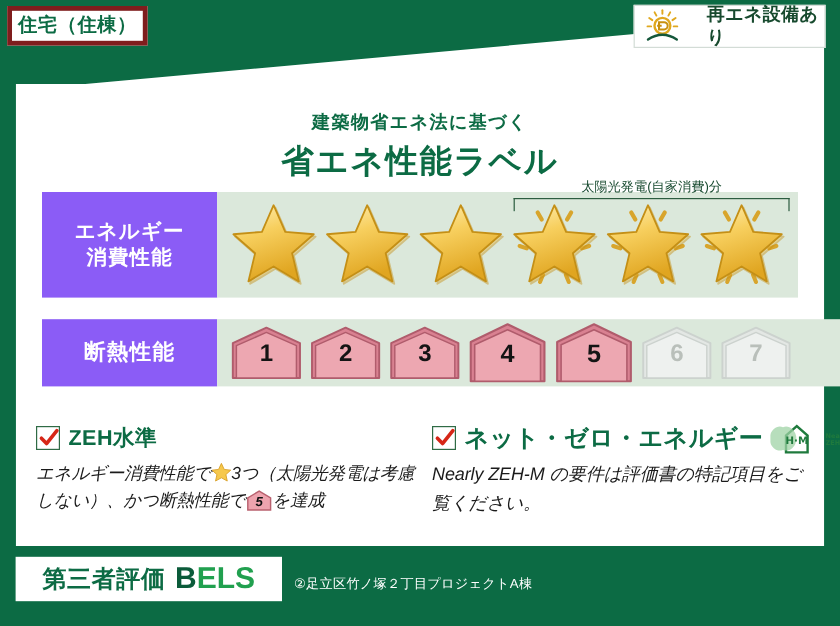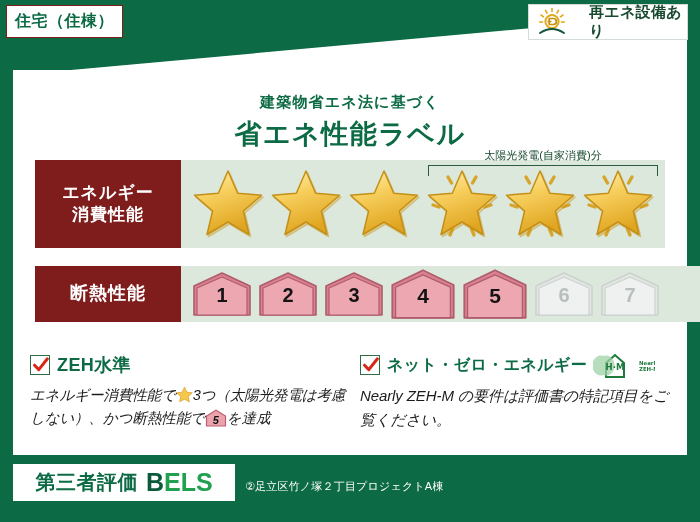--- a/index.html
+++ b/index.html
@@ -30,21 +30,21 @@
     background: #ffffff;
     clip-path: polygon(0 56px, 58px 56px, 674px 0, 674px 441px, 0 441px);
   }
 
   
   .top-tab {
     position: absolute;
     left: 6px; top: 5px;
     width: 117px; height: 33px;
     background: #ffffff;
-    border: 1px solid #7f1d1d;
+    border: 4px solid #7f1d1d;
     display: flex; align-items: center; justify-content: center;
     z-index: 8;
   }
   .top-tab span {
     font-size: 16px; font-weight: bold; color: #0c6b44;
     letter-spacing: 0.5px;
   }
 
   
   .reene-badge {
@@ -79,21 +79,21 @@
     letter-spacing: 1.5px; margin-top: 4px;
   }
 
   
   .row {
     position: absolute;
     display: flex; align-items: stretch;
     z-index: 5;
   }
   .row-label {
-    background: #7f1d1d;
+    background: #8b5cf6;
     color: #ffffff;
     display: flex; flex-direction: column;
     align-items: center; justify-content: center;
     font-weight: bold;
     line-height: 1.28;
     letter-spacing: 1px;
   }
   .row-body {
     background: #dbe8db;
     position: relative;
@@ -188,21 +188,21 @@
     background: #fff;
     position: relative;
     flex: 0 0 auto;
     margin-right: 7px;
   }
   .chk svg { position: absolute; left: 1px; top: 0px; width: 18px; height: 18px; }
   .info-head-text {
     font-size: 18px; font-weight: bold; color: #0c6b44;
     letter-spacing: 0.4px; white-space: nowrap;
   }
-  #info-col-nze .info-head-text { font-size: 16px; }
+  #info-col-nze .info-head-text { font-size: 20px; }
 
   .zehm-logo { margin-left: 6px; width: 62px; height: 30px; flex: 0 0 auto; }
 
   .info-body {
     margin-top: 6px;
     font-size: 14.5px;
     color: #1b1b1b;
     line-height: 1.62;
     letter-spacing: -0.1px;
     font-style: italic;

